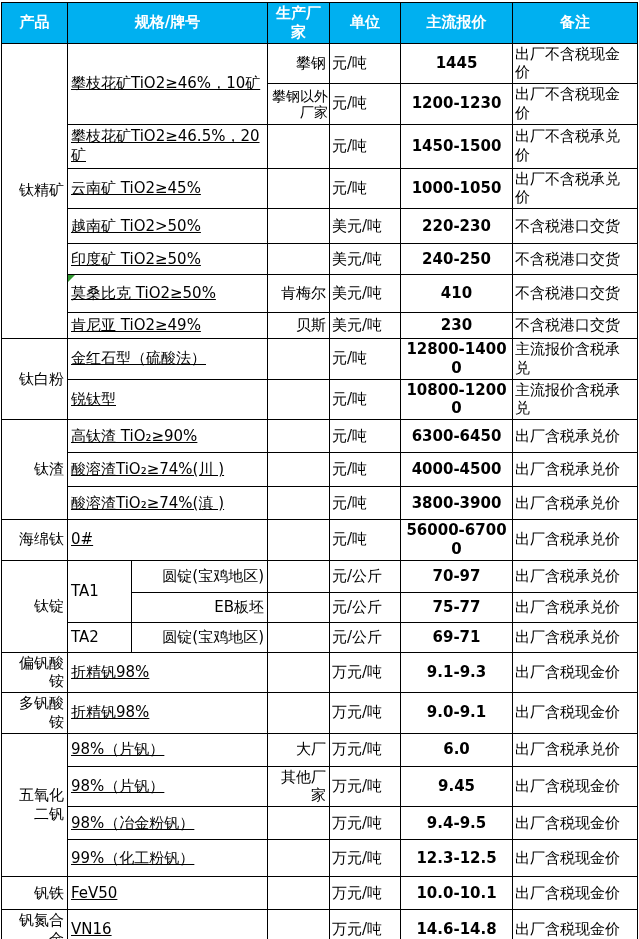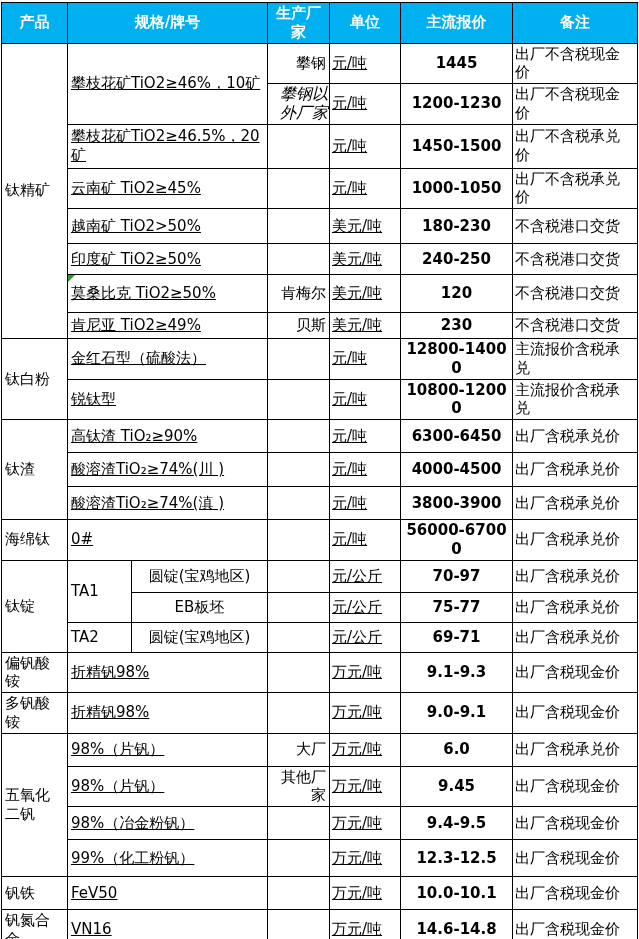--- a/index.html
+++ b/index.html
@@ -9,27 +9,27 @@
   col.c-product{width:66px;}
   col.c-speca{width:64px;}
   col.c-specb{width:136px;}
   col.c-mfr{width:62px;}
   col.c-unit{width:71px;}
   col.c-price{width:112px;}
   col.c-note{width:125px;}
   th,td{border:1px solid #000;padding:1px 3px;overflow:hidden;vertical-align:middle;
         font-size:15px;line-height:1.25;word-break:break-all;}
   th{background:#00B0F0;color:#fff;font-weight:bold;text-align:center;font-size:15px;}
-  td.product{text-align:left;}
+  td.product{text-align:right;}
   td.spec{text-align:left;text-decoration:underline;}
   td.speca{text-align:left;}
-  td.specb{text-align:center;}
+  td.specb{text-align:right;}
   td.mfr{text-align:right;}
-  td.mfr.small{font-size:16px;line-height:1.15;padding:0 1px;font-style:italic;}
-  td.unit{text-align:left;padding-left:2px;text-decoration:underline;}
+  td.mfr.small{font-size:14px;line-height:1.15;padding:0 1px;}
+  td.unit{text-align:left;padding-left:2px;}
   td.price{text-align:center;font-weight:bold;}
   td.note{text-align:left;padding-left:2px;}
   td.has-marker{position:relative;}
   .tri{position:absolute;top:0;left:0;width:7px;height:7px;background:#339933;
        clip-path:polygon(0 0,100% 0,0 100%);display:block;}
 </style>
 </head>
 <body>
 
 <div class="sheet">
@@ -79,35 +79,35 @@
     <td class="spec" colspan="2">云南矿 TiO2≥45%</td>
     <td class="mfr"></td>
     <td class="unit">元/吨</td>
     <td class="price">1000-1050</td>
     <td class="note">出厂不含税承兑价</td>
   </tr>
   <tr style="height:35px">
     <td class="spec" colspan="2">越南矿 TiO2&gt;50%</td>
     <td class="mfr"></td>
     <td class="unit">美元/吨</td>
-    <td class="price">180-230</td>
+    <td class="price">220-230</td>
     <td class="note">不含税港口交货</td>
   </tr>
   <tr style="height:31px">
     <td class="spec" colspan="2">印度矿 TiO2≥50%</td>
     <td class="mfr"></td>
     <td class="unit">美元/吨</td>
     <td class="price">240-250</td>
     <td class="note">不含税港口交货</td>
   </tr>
   <tr style="height:38px">
     <td class="spec has-marker" colspan="2"><span class="tri"></span><span>莫桑比克 TiO2≥50%</span></td>
     <td class="mfr">肯梅尔</td>
     <td class="unit">美元/吨</td>
-    <td class="price">120</td>
+    <td class="price">410</td>
     <td class="note">不含税港口交货</td>
   </tr>
   <tr style="height:26px">
     <td class="spec" colspan="2">肯尼亚 TiO2≥49%</td>
     <td class="mfr">贝斯</td>
     <td class="unit">美元/吨</td>
     <td class="price">230</td>
     <td class="note">不含税港口交货</td>
   </tr>
 

